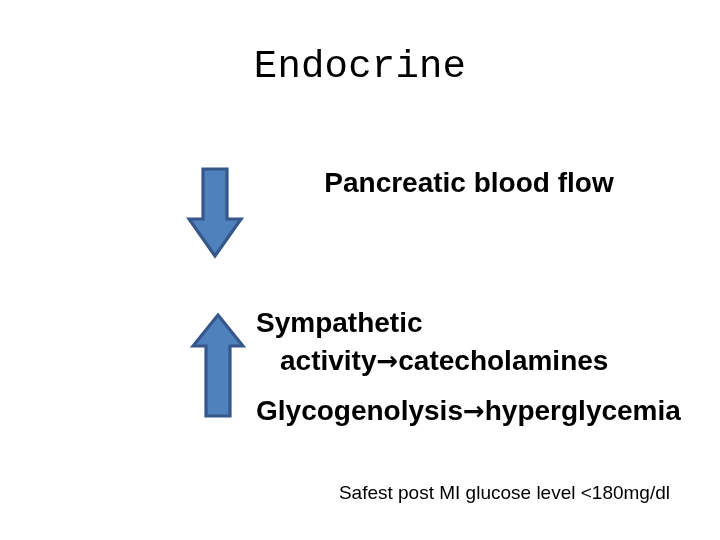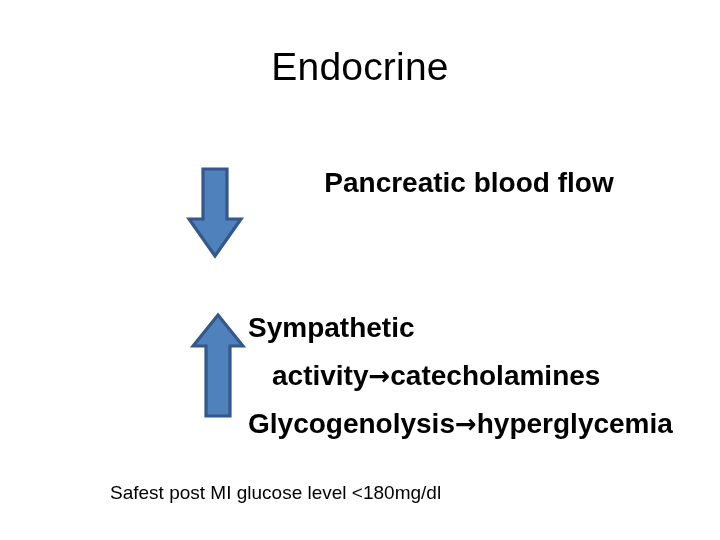--- a/index.html
+++ b/index.html
@@ -25,20 +25,21 @@
     left: 0;
     top: 44px;
     width: 720px;
     text-align: center;
     font-size: 39px;
     font-weight: 400;
     line-height: 46px;
     letter-spacing: 0.2px;
     color: #000000;
     white-space: nowrap;
+    font-family: Liberation Mono, monospace;
   }
 
   
   .block-arrow {
     position: absolute;
     display: block;
   }
   #down-arrow-shape {
     left: 186px;
     top: 166px;
@@ -65,52 +66,53 @@
     width: 430px;
     font-size: 28px;
     line-height: 41px;
   }
   #block-one .line {
     white-space: nowrap;
     text-align: center;
   }
 
   #block-two {
-    left: 248px;
+    left: 256px;
     top: 304px;
     width: 450px;
     font-size: 28px;
-    line-height: 48px;
+    line-height: 38px;
   }
   #block-two .para {
     padding-left: 24px;
     text-indent: -24px;
   }
   #block-two .para + .para {
-    margin-top: 0;
+    margin-top: 12px;
   }
 
   .arrow-glyph {
     font-family: "DejaVu Sans", "Liberation Sans", sans-serif;
     font-weight: 700;
     font-size: 26px;
     letter-spacing: 0;
   }
 
   
   #footnote {
     position: absolute;
     left: 110px;
     top: 480px;
     width: 560px;
     font-size: 19px;
     font-weight: 400;
     line-height: 26px;
     color: #000000;
     white-space: nowrap;
+    text-align: right;
   }
 </style>
 </head>
 <body>
 
 <div id="slide">
 
   <div id="slide-title">Endocrine</div>
 
   <svg id="down-arrow-shape" class="block-arrow" viewBox="0 0 60 95" width="60" height="95" aria-hidden="true">

